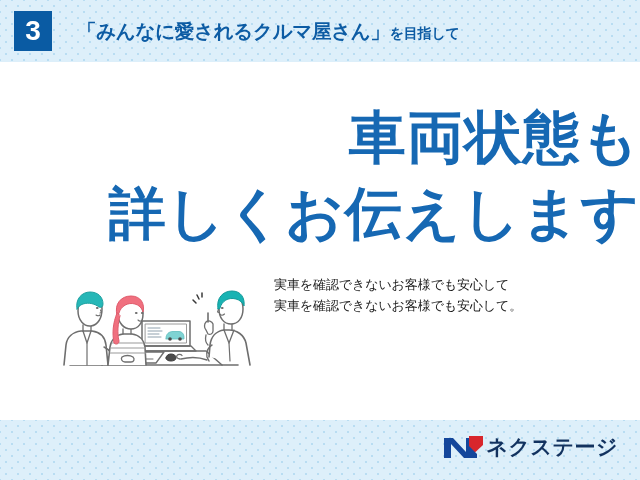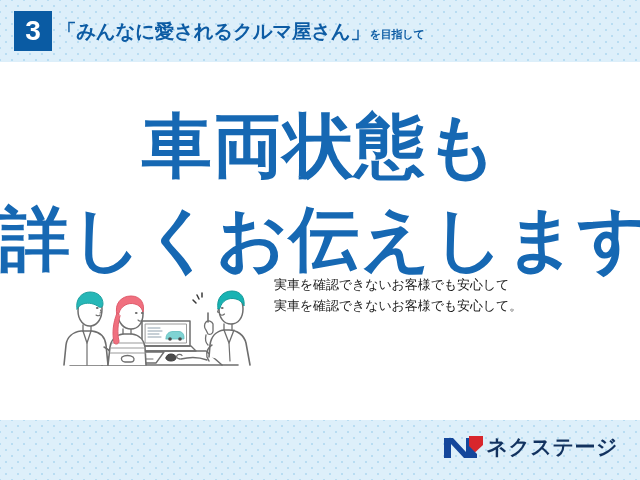--- a/index.html
+++ b/index.html
@@ -44,54 +44,54 @@
     font-size: 28px;
     font-weight: bold;
     display: flex;
     align-items: center;
     justify-content: center;
     flex: none;
     line-height: 1;
     letter-spacing: 0;
   }
   #header-title {
-    margin-left: 5px;
+    margin-left: 25px;
     color: #0d5ca4;
     font-weight: bold;
     font-size: 19.5px;
     white-space: nowrap;
     letter-spacing: -0.3px;
     display: flex;
     align-items: baseline;
   }
   #header-title .tail {
-    font-size: 11px;
+    font-size: 14px;
     letter-spacing: -0.2px;
   }
 
   
   #panel {
     position: absolute;
     left: 0;
     top: 62px;
     width: 640px;
     height: 358px;
     background: #ffffff;
   }
 
   
   #headline {
     position: absolute;
     left: 0;
     top: 38px;
     width: 640px;
-    text-align: center;
+    text-align: right;
     color: #1668b3;
     font-weight: bold;
-    font-size: 70px;
+    font-size: 57px;
     line-height: 1.33;
     letter-spacing: 1px;
     white-space: nowrap;
   }
   #headline .l1 { display: block; }
   #headline .l2 { display: block; }
 
   
   #lower {
     position: absolute;

